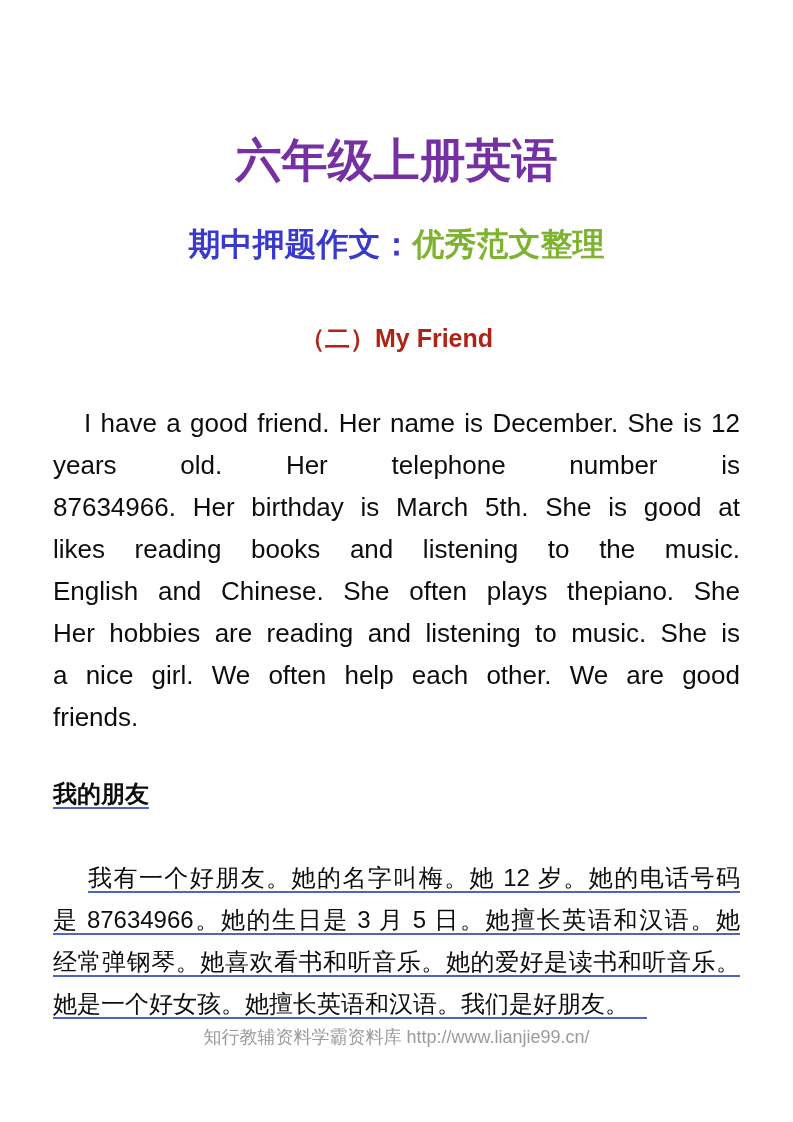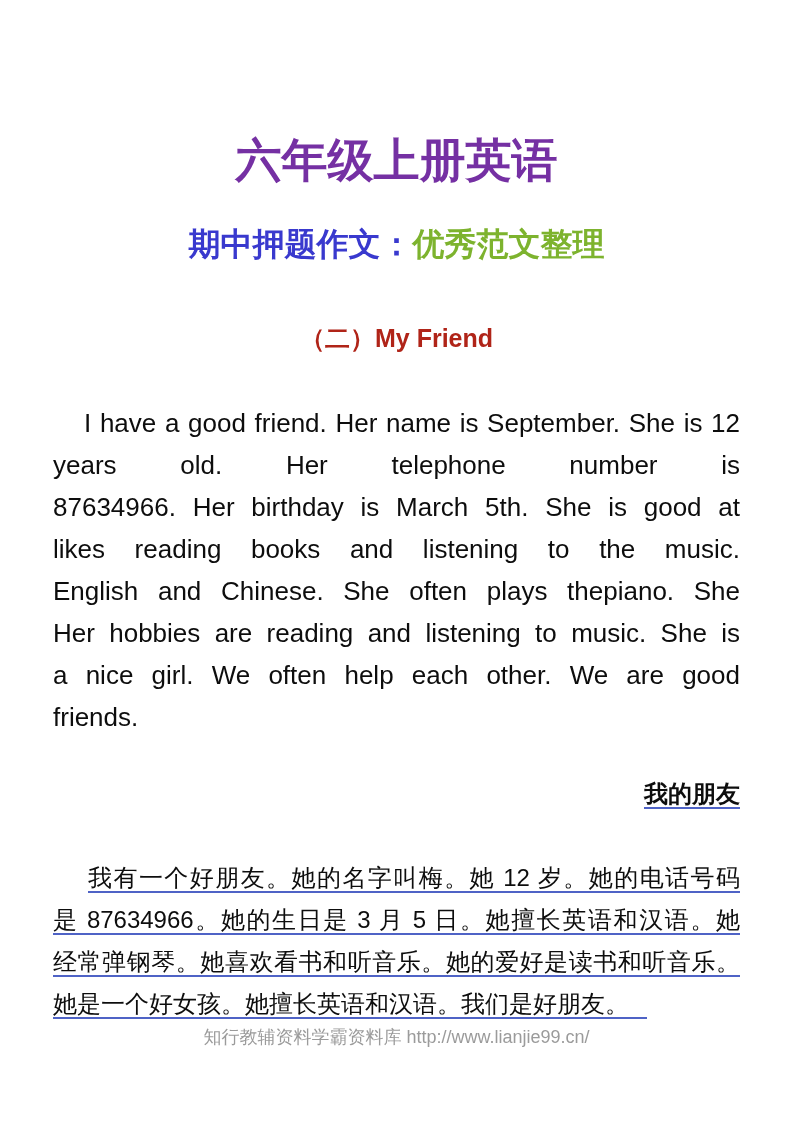--- a/index.html
+++ b/index.html
@@ -51,21 +51,21 @@
     line-height: 42px;
   }
   .en-line {
     text-align: justify;
     text-align-last: justify;
   }
   .en-line.first { text-indent: 31px; }
   .en-line.last  { text-align-last: left; }
   .cn-heading {
     margin-top: 41px;
-    text-align: right;
+    text-align: left;
     font-size: 24px;
     line-height: 30px;
     font-weight: bold;
   }
   .u {
     text-decoration: underline;
     text-decoration-color: var(--underline-blue, #4F63C6);
     text-decoration-thickness: 2px;
     text-underline-offset: 5px;
   }
@@ -103,21 +103,21 @@
 
     <div class="doc-title">六年级上册英语</div>
 
     <div class="doc-subtitle">
       <span class="part-blue">期中押题作文：</span><span class="part-green">优秀范文整理</span>
     </div>
 
     <div class="section-heading">（二）My Friend</div>
 
     <div class="en-para">
-      <div class="en-line first">I have a good friend. Her name is September. She is 12</div>
+      <div class="en-line first">I have a good friend. Her name is December. She is 12</div>
       <div class="en-line">years old. Her telephone number is</div>
       <div class="en-line">87634966. Her birthday is March 5th. She is good at</div>
       <div class="en-line">likes reading books and listening to the music.</div>
       <div class="en-line">English and Chinese. She often plays thepiano. She</div>
       <div class="en-line">Her hobbies are reading and listening to music. She is</div>
       <div class="en-line">a nice girl. We often help each other. We are good</div>
       <div class="en-line last">friends.</div>
     </div>
 
     <div class="cn-heading">

